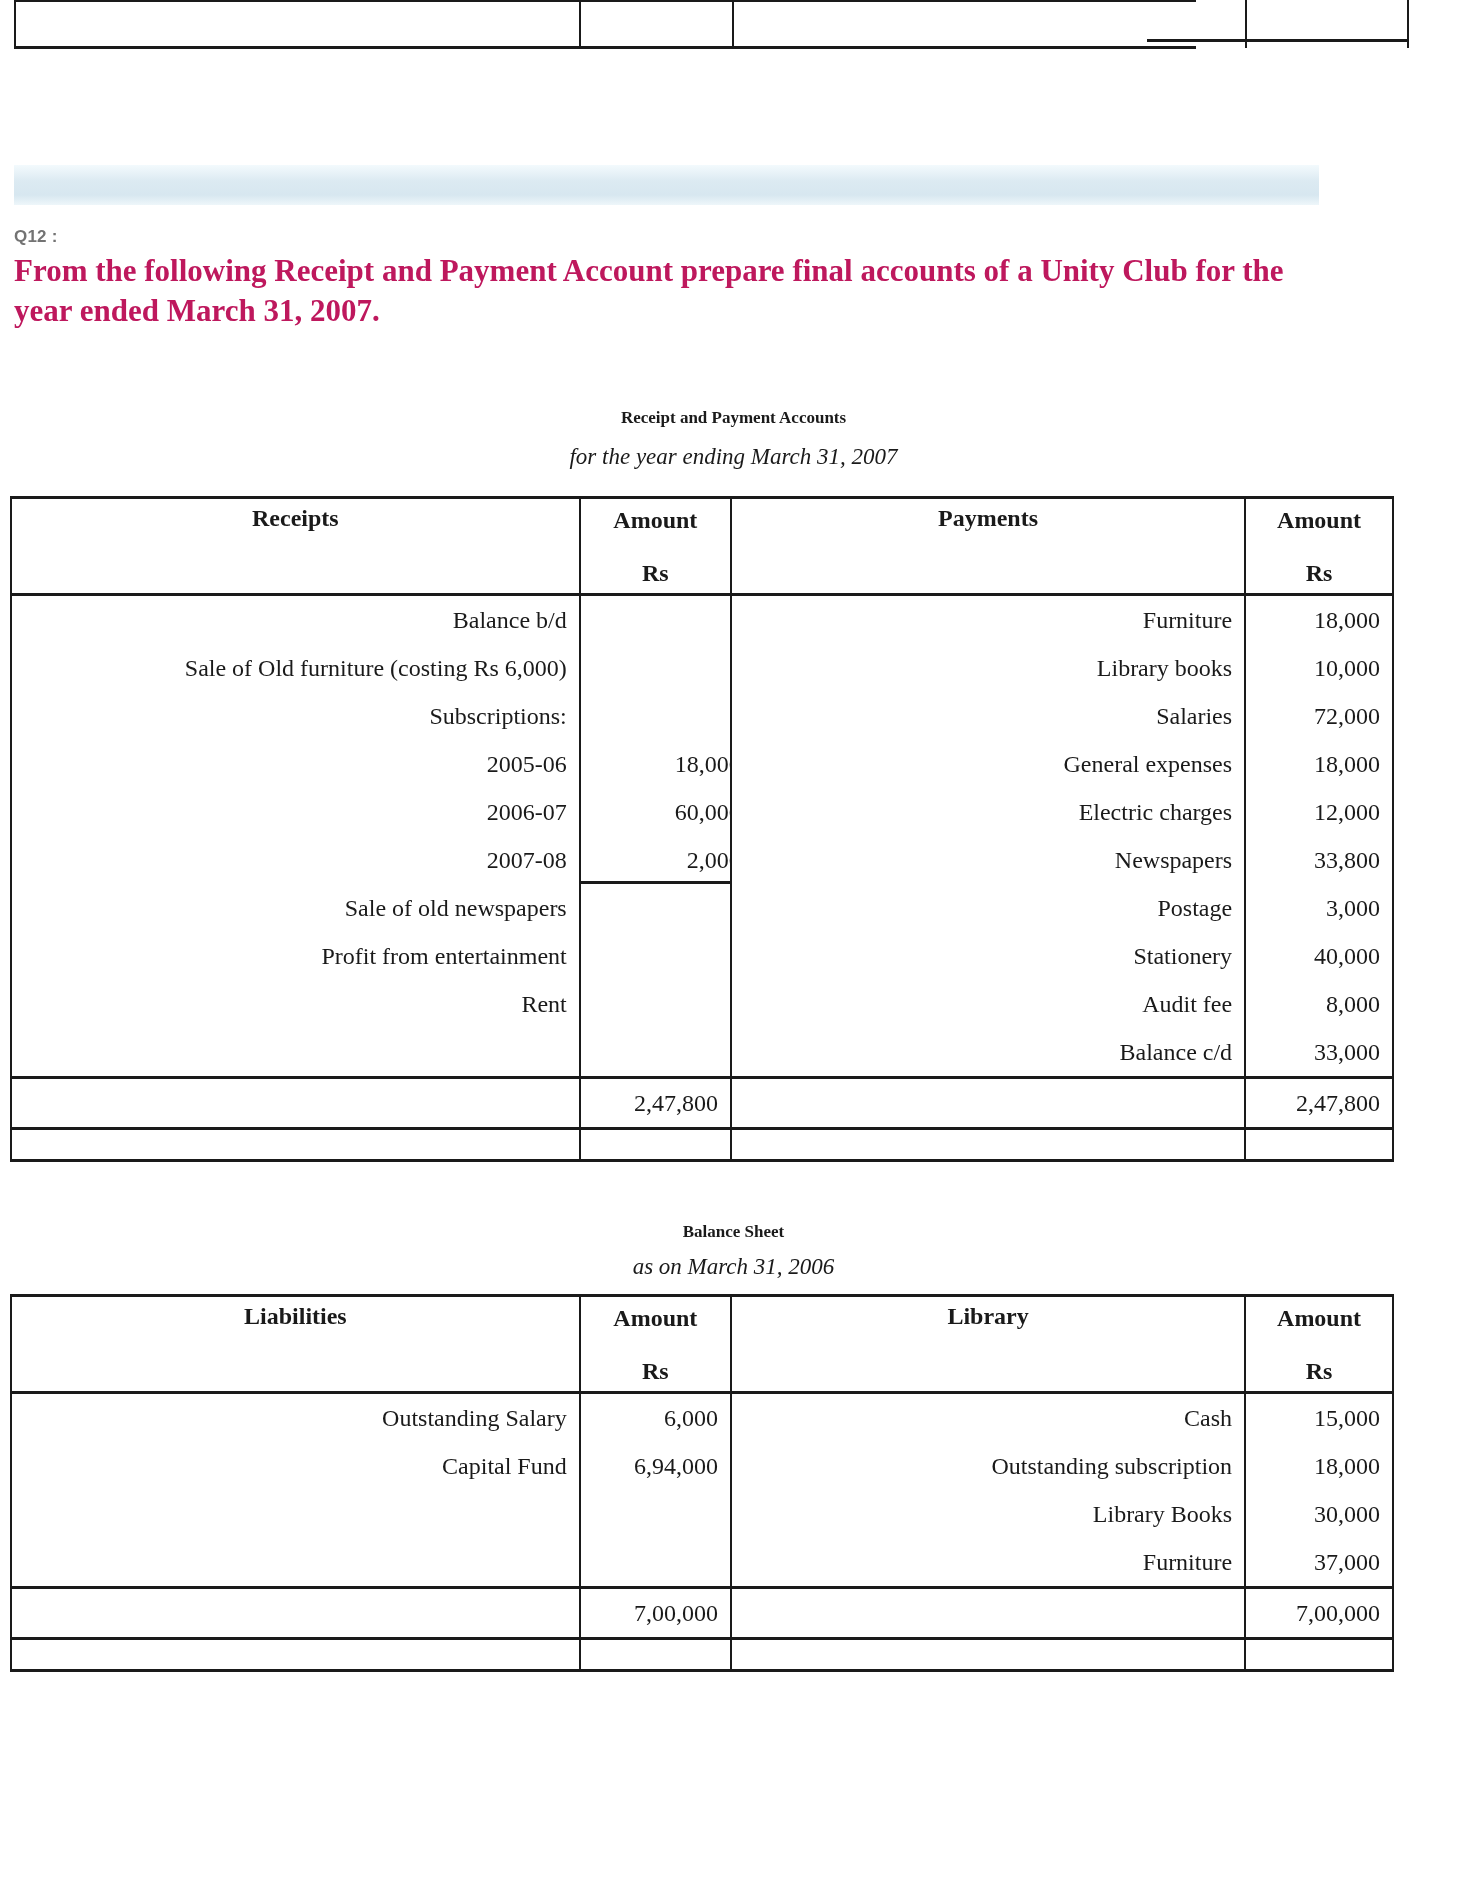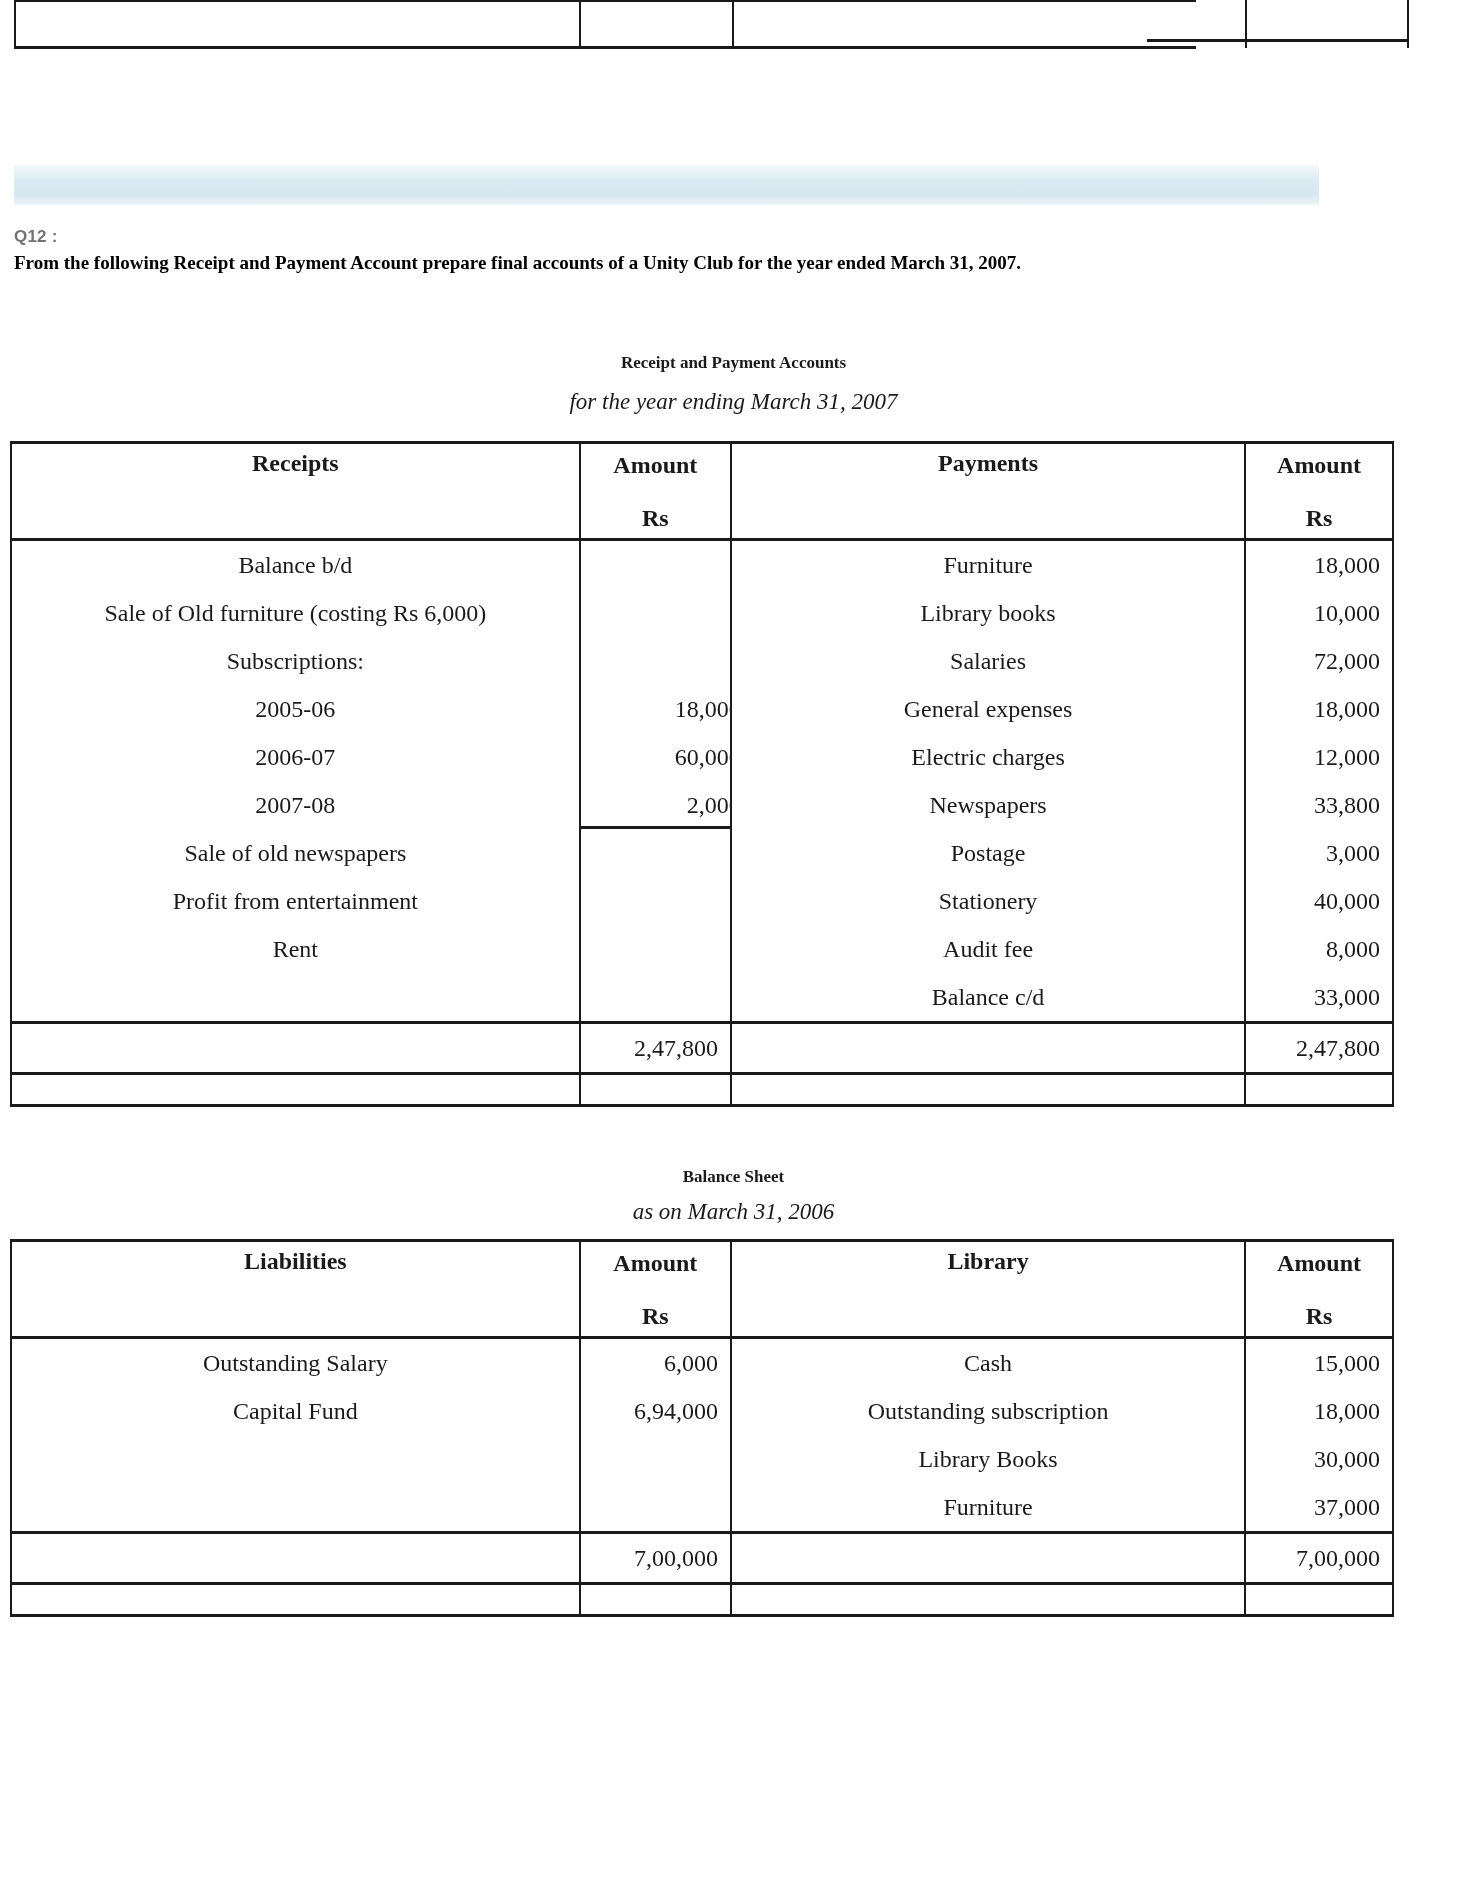--- a/index.html
+++ b/index.html
@@ -53,24 +53,24 @@
   .qnum {
     font-family: "Liberation Sans", sans-serif;
     font-size: 17px;
     font-weight: 600;
     color: #737373;
     letter-spacing: .2px;
     margin-bottom: 4px;
   }
   .qtext {
     font-family: "Liberation Serif", serif;
-    font-size: 19px;
+    font-size: 31px;
     font-weight: bold;
     line-height: 1.28;
-    color: #000000;
+    color: #be185d;
     max-width: 1270px;
   }
 
   
   .stmt-title {
     text-align: center;
     font-size: 17px;
     font-weight: bold;
     margin-top: 78px;
   }
@@ -112,21 +112,21 @@
   .amt-head .l2 { margin-top: 26px; }
 
   .ledger tbody td {
     height: 48px;
     font-size: 24px;
     line-height: 48px;
     padding: 0 12px;
     white-space: nowrap;
     overflow: hidden;
   }
-  td.particulars { text-align: center; }
+  td.particulars { text-align: right; }
   td.num { text-align: right; }
   td.indent { padding-left: 36px; }
 
   .subwrap {
     display: flex;
     width: 100%;
     height: 48px;
   }
   .subwrap .subcell {
     flex: 0 0 172px;

